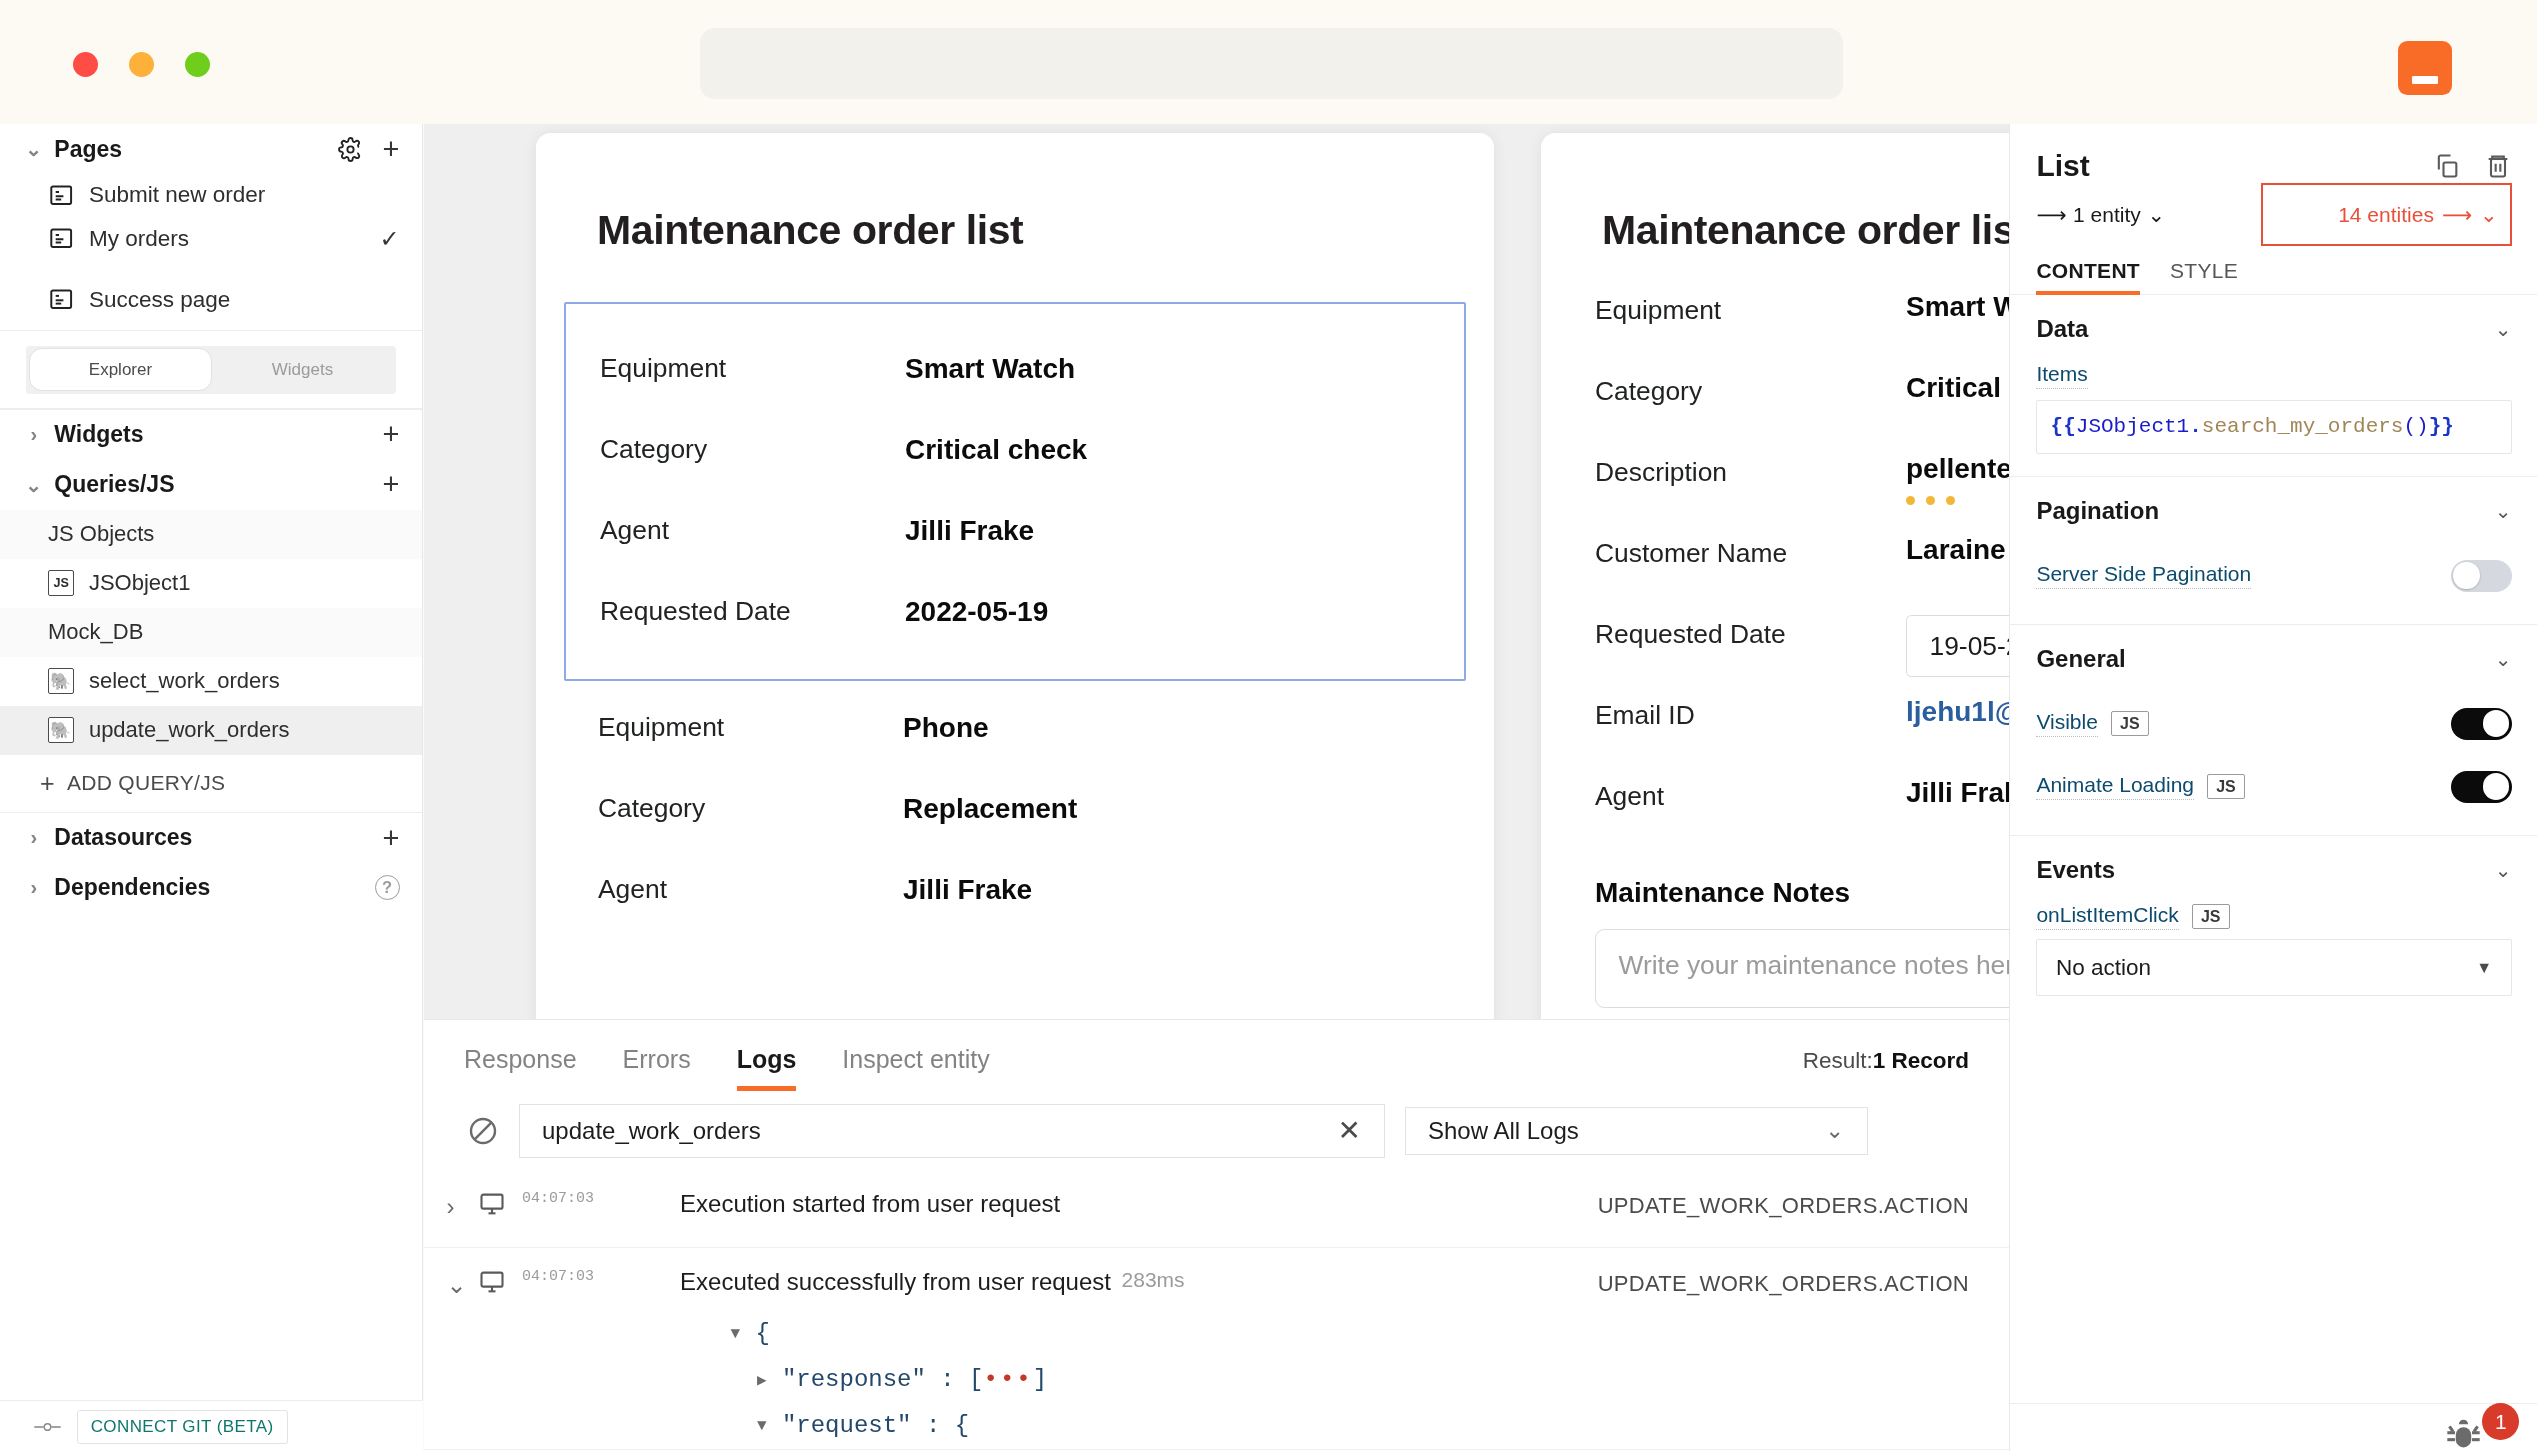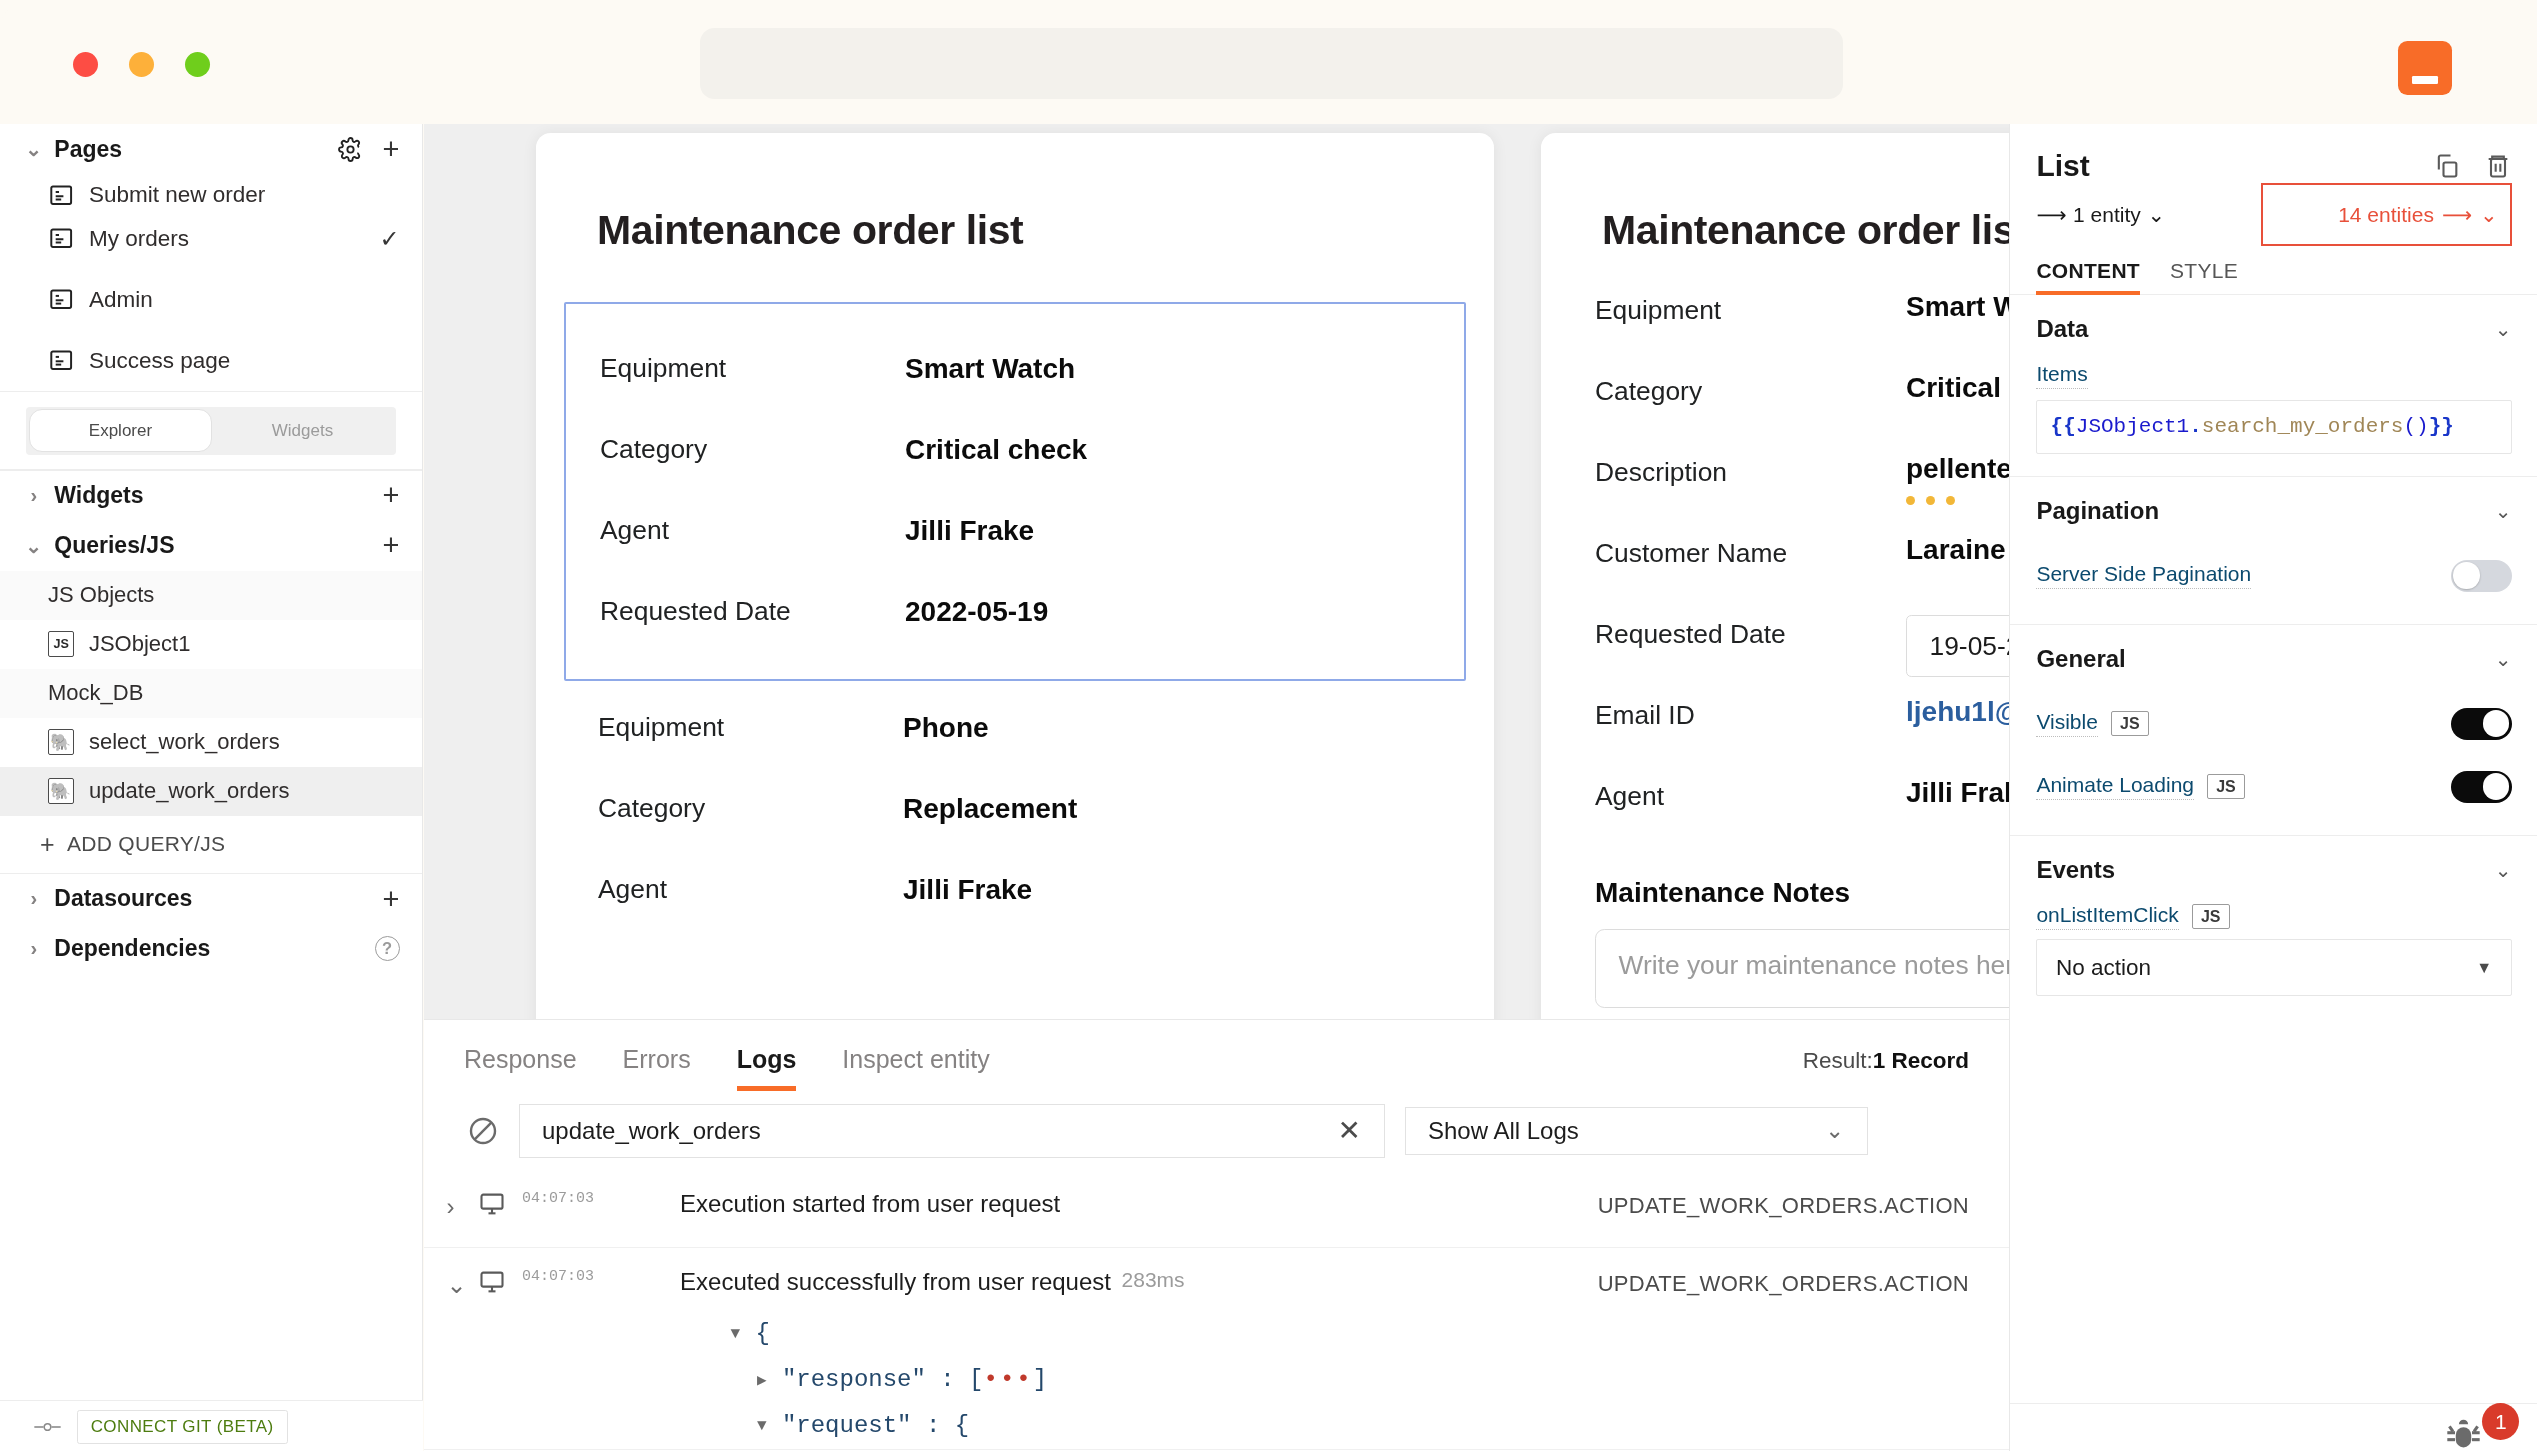--- a/index.html
+++ b/index.html
@@ -128,21 +128,21 @@
     font-size: 16.5px; color: #9b9b9b;
   }
   .git-bar {
     position: absolute; left: 0; bottom: 0; width: 423px; height: 52px;
     border-top: 1.3px solid #ededed; display: flex; align-items: center;
     padding-left: 33px; gap: 14.5px; background: #fff;
   }
   .git-ico { width: 29px; height: 12px; display: block; }
   .git-btn {
     border: 1.3px solid #e2e2e2; border-radius: 2.6px;
-    padding: 6px 13.2px; font-size: 17px; color: #4d7c0f; letter-spacing: 0.4px;
+    padding: 6px 13.2px; font-size: 17px; color: #0f766e; letter-spacing: 0.4px;
   }
 
   
   .canvas {
     position: absolute; left: 424px; top: 0;
     width: 1585px; height: 895px;
     background: #efefef; overflow: hidden;
   }
   .app-card {
     position: absolute; top: 9.3px;
@@ -360,29 +360,20 @@
         <svg class="pg-ico" viewBox="0 0 24 24" fill="none" stroke="#222" stroke-width="1.8">
           <rect x="3" y="4" width="18" height="16" rx="1.5"></rect>
             <line x1="7" y1="9" x2="10" y2="9"></line>
             <line x1="7" y1="13" x2="14" y2="13"></line>
             <line x1="7" y1="16" x2="12" y2="16"></line>
         </svg>
         <span>My orders</span>
         <span class="check">✓</span>
       </div>
 
-      <div class="page-item">
-        <svg class="pg-ico" viewBox="0 0 24 24" fill="none" stroke="#222" stroke-width="1.8">
-          <rect x="3" y="4" width="18" height="16" rx="1.5"></rect>
-            <line x1="7" y1="9" x2="10" y2="9"></line>
-            <line x1="7" y1="13" x2="14" y2="13"></line>
-            <line x1="7" y1="16" x2="12" y2="16"></line>
-        </svg>
-        <span>Admin</span>
-      </div>
 
       <div class="page-item">
         <svg class="pg-ico" viewBox="0 0 24 24" fill="none" stroke="#222" stroke-width="1.8">
           <rect x="3" y="4" width="18" height="16" rx="1.5"></rect>
             <line x1="7" y1="9" x2="10" y2="9"></line>
             <line x1="7" y1="13" x2="14" y2="13"></line>
             <line x1="7" y1="16" x2="12" y2="16"></line>
         </svg>
         <span>Success page</span>
       </div>

